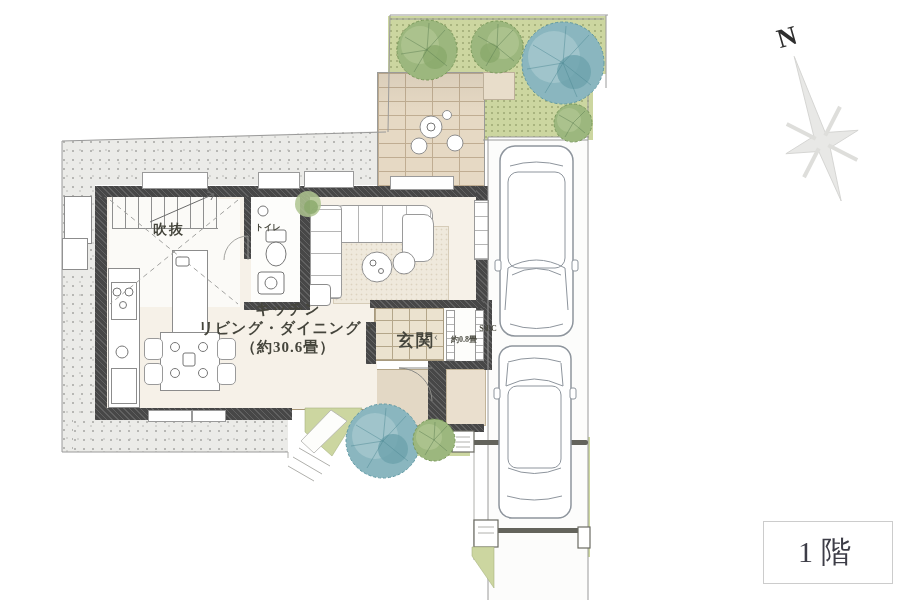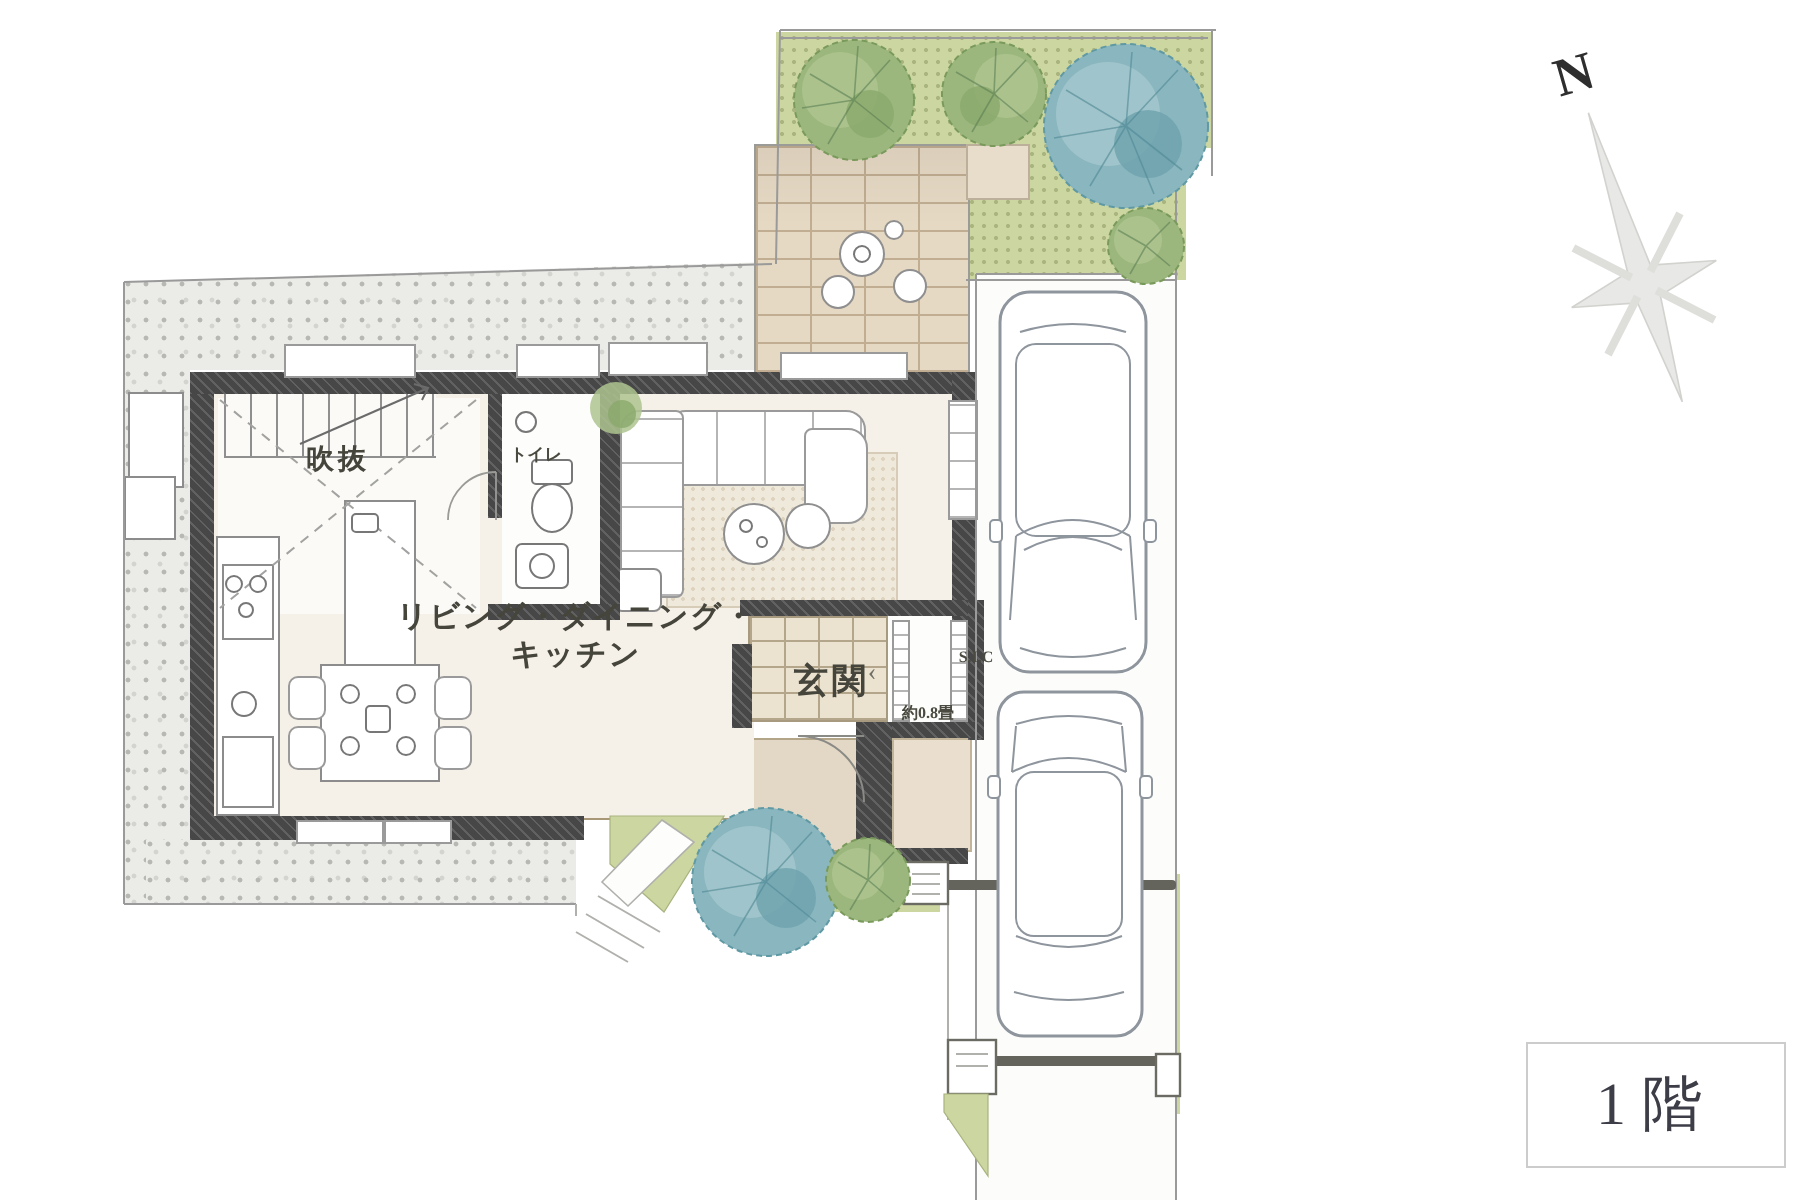--- a/index.html
+++ b/index.html
@@ -284,26 +284,27 @@
         <circle class="tg3" cx="3" cy="3" r="7"></circle>
     </g>
 
     <g transform="translate(822,142) rotate(-18)">
       <path d="M0,-90 L6,-8 L38,0 L6,8 L0,62 L-6,8 L-38,0 L-6,-8 Z" style="fill:#e8e8e6;stroke:#d2d2cf;stroke-width:.8;"></path>
       <path d="M28,-28 L5,-5 M-28,-28 L-5,-5 M28,28 L5,5 M-28,28 L-5,5" style="stroke:#dededb;stroke-width:4;fill:none;"></path>
     </g>
   </svg>
 
   <div class="lbl ldk" style="left:197px;top:300px;width:182px;">
+    <div>キッチン</div>
     <div>リビング・ダイニング・</div>
-    <div>キッチン</div>
+    <div>（約30.6畳）</div>
   </div>
   <div class="lbl genkan" style="left:392px;top:329px;width:48px;">玄関</div>
   <div class="lbl tiny" style="left:466px;top:324px;width:44px;">S.I.C</div>
-  <div class="lbl tiny" style="left:440px;top:352px;width:48px;">約0.8畳</div>
+  <div class="lbl tiny" style="left:440px;top:335px;width:48px;">約0.8畳</div>
   <div class="lbl" style="left:431px;top:328px;width:10px;font-size:13px;color:#6f6f68;">‹</div>
   <div class="lbl tiny" style="left:249px;top:222px;width:38px;font-size:8.5px;">トイレ</div>
   <div class="lbl fukinuke" style="left:147px;top:221px;width:44px;">吹抜</div>
   <div class="lbl nmark" style="left:772px;top:22px;width:30px;">N</div>
   <div class="abs badge" style="left:763px;top:521px;width:130px;height:63px;">
     <span>1階</span>
   </div>
 
 </div>
 

